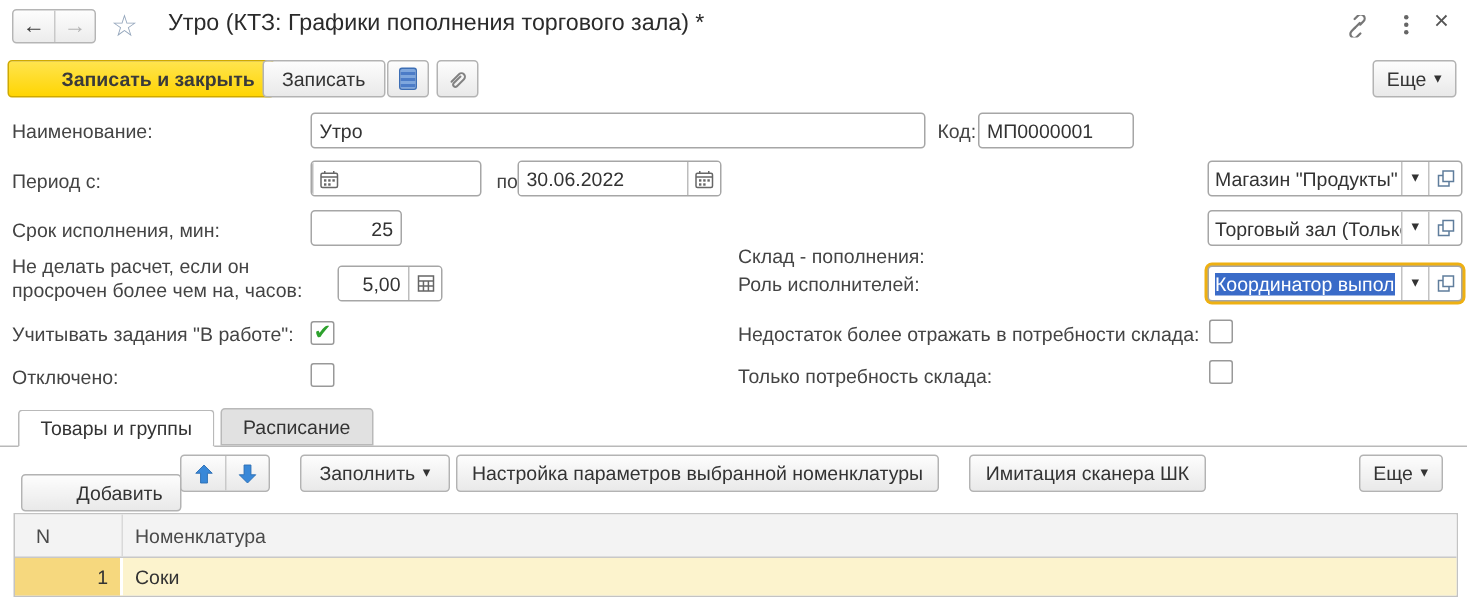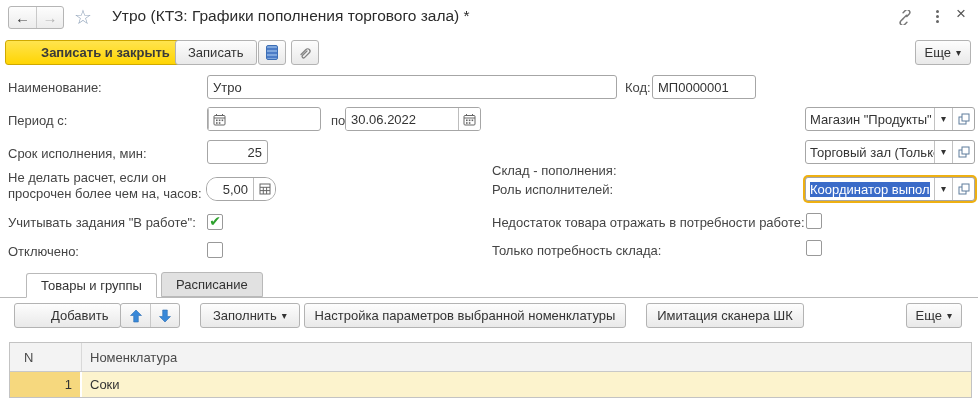--- a/index.html
+++ b/index.html
@@ -41,21 +41,21 @@
   .combo-text { flex:1; min-width:0; display:flex; align-items:center; padding:0 4px; overflow:hidden; white-space:nowrap; }
   .combo-text.selected span { background:#3a6bc8; color:#fff; display:inline-block; min-width:100%; }
   .combo-btn { width:18px; border-left:1px solid #c2c2c2; display:flex; align-items:center; justify-content:center; cursor:pointer; }
   .combo-btn.open { width:22px; }
 
   .cb { position:absolute; width:16px; height:16px; border:1px solid #999; border-radius:2px; background:#fff;
         display:flex; align-items:center; justify-content:center; cursor:pointer; overflow:visible; }
   .cb .mark { color:#2da12d; font-size:14px; font-weight:bold; margin-top:-2px; }
 
   
-  .tabstrip { position:absolute; left:0; right:0; top:273px; height:25px; padding-left:26px; border-bottom:1px solid #b9b9b9; display:flex; align-items:flex-end; }
+  .tabstrip { position:absolute; left:0; right:0; top:273px; height:25px; padding-left:12px; border-bottom:1px solid #b9b9b9; display:flex; align-items:flex-end; }
   .tab { height:25px; line-height:23px; padding:0 14px; border:1px solid #b9b9b9; border-radius:3px 3px 0 0; margin-right:4px; cursor:pointer; }
   .tab.active { background:#fff; border-bottom-color:#fff; position:relative; top:1px; }
   .tab.inactive { background:#e1e1e1; }
 
   
   .tbar .btn { top:303px; }
   .btngroup { position:absolute; top:303px; display:flex; border:1px solid #b3b3b3; border-radius:3px; background:linear-gradient(#fdfdfd,#e9e9e9); height:25px; }
   .btngroup .gb { width:29px; display:flex; align-items:center; justify-content:center; cursor:pointer; }
   .btngroup .gb + .gb { border-left:1px solid #c9c9c9; }
 
@@ -187,21 +187,21 @@
     <div class="combo-btn open">
       <svg width="12" height="12" viewBox="0 0 12 12">
         <rect x="1" y="4" width="7" height="7" fill="#fff" stroke="#5f7d9c" stroke-width="1"></rect>
         <rect x="4" y="1" width="7" height="7" fill="#fff" stroke="#5f7d9c" stroke-width="1"></rect>
       </svg>
     </div>
   </div>
 
   <div class="lbl" style="left:8px; top:170px;">Не делать расчет, если он</div>
   <div class="lbl" style="left:8px; top:186px;">просрочен более чем на, часов:</div>
-  <div class="fgroup" style="left:206px; top:177px; width:70px;border-radius:11px;">
+  <div class="fgroup" style="left:225px; top:177px; width:70px;">
     <input class="ginp num" value="5,00" style="">
     <div class="gbtn">
       <svg width="12" height="12" viewBox="0 0 12 12">
         <rect x="1" y="1" width="10" height="10" fill="none" stroke="#666" stroke-width="1"></rect>
         <line x1="1" y1="4.3" x2="11" y2="4.3" stroke="#666" stroke-width="1"></line>
         <line x1="1" y1="7.6" x2="11" y2="7.6" stroke="#666" stroke-width="1"></line>
         <line x1="4.3" y1="4.3" x2="4.3" y2="11" stroke="#666" stroke-width="1"></line>
         <line x1="7.6" y1="4.3" x2="7.6" y2="11" stroke="#666" stroke-width="1"></line>
       </svg>
     </div>
@@ -219,41 +219,41 @@
         <rect x="1" y="4" width="7" height="7" fill="#fff" stroke="#5f7d9c" stroke-width="1"></rect>
         <rect x="4" y="1" width="7" height="7" fill="#fff" stroke="#5f7d9c" stroke-width="1"></rect>
       </svg>
     </div>
   </div>
 
   <div class="lbl" style="left:8px; top:215px;">Учитывать задания "В работе":</div>
   <div class="cb" style="left:207px; top:214px;">
     <span class="mark">✔</span>
   </div>
-  <div class="lbl" style="left:492px; top:215px;">Недостаток товара отражать в потребности работе:</div>
+  <div class="lbl" style="left:492px; top:215px;">Недостаток более отражать в потребности склада:</div>
   <div class="cb" style="left:806px; top:213px;">
     <span class="mark"></span>
   </div>
 
   <div class="lbl" style="left:8px; top:244px;">Отключено:</div>
   <div class="cb" style="left:207px; top:242px;">
     <span class="mark"></span>
   </div>
   <div class="lbl" style="left:492px; top:243px;">Только потребность склада:</div>
   <div class="cb" style="left:806px; top:240px;">
     <span class="mark"></span>
   </div>
 
   <div class="tabstrip">
     <div class="tab active"><span>Товары и группы</span></div>
     <div class="tab inactive"><span>Расписание</span></div>
   </div>
 
   <div class="tbar">
-    <button class="btn" style="left:14px; top:303px;padding-left:36px;">
+    <button class="btn" style="left:14px; top:316px;padding-left:36px;">
       <span>Добавить</span>
     </button>
     <div class="btngroup" style="left:120px;">
       <div class="gb">
         <svg width="14" height="14" viewBox="0 0 14 14">
           <path d="M7 1 L12.5 6.5 H9.3 V13 H4.7 V6.5 H1.5 Z" fill="#3988d8" stroke="#2a6db3" stroke-width="0.6"></path>
         </svg>
       </div>
       <div class="gb">
         <svg width="14" height="14" viewBox="0 0 14 14">

